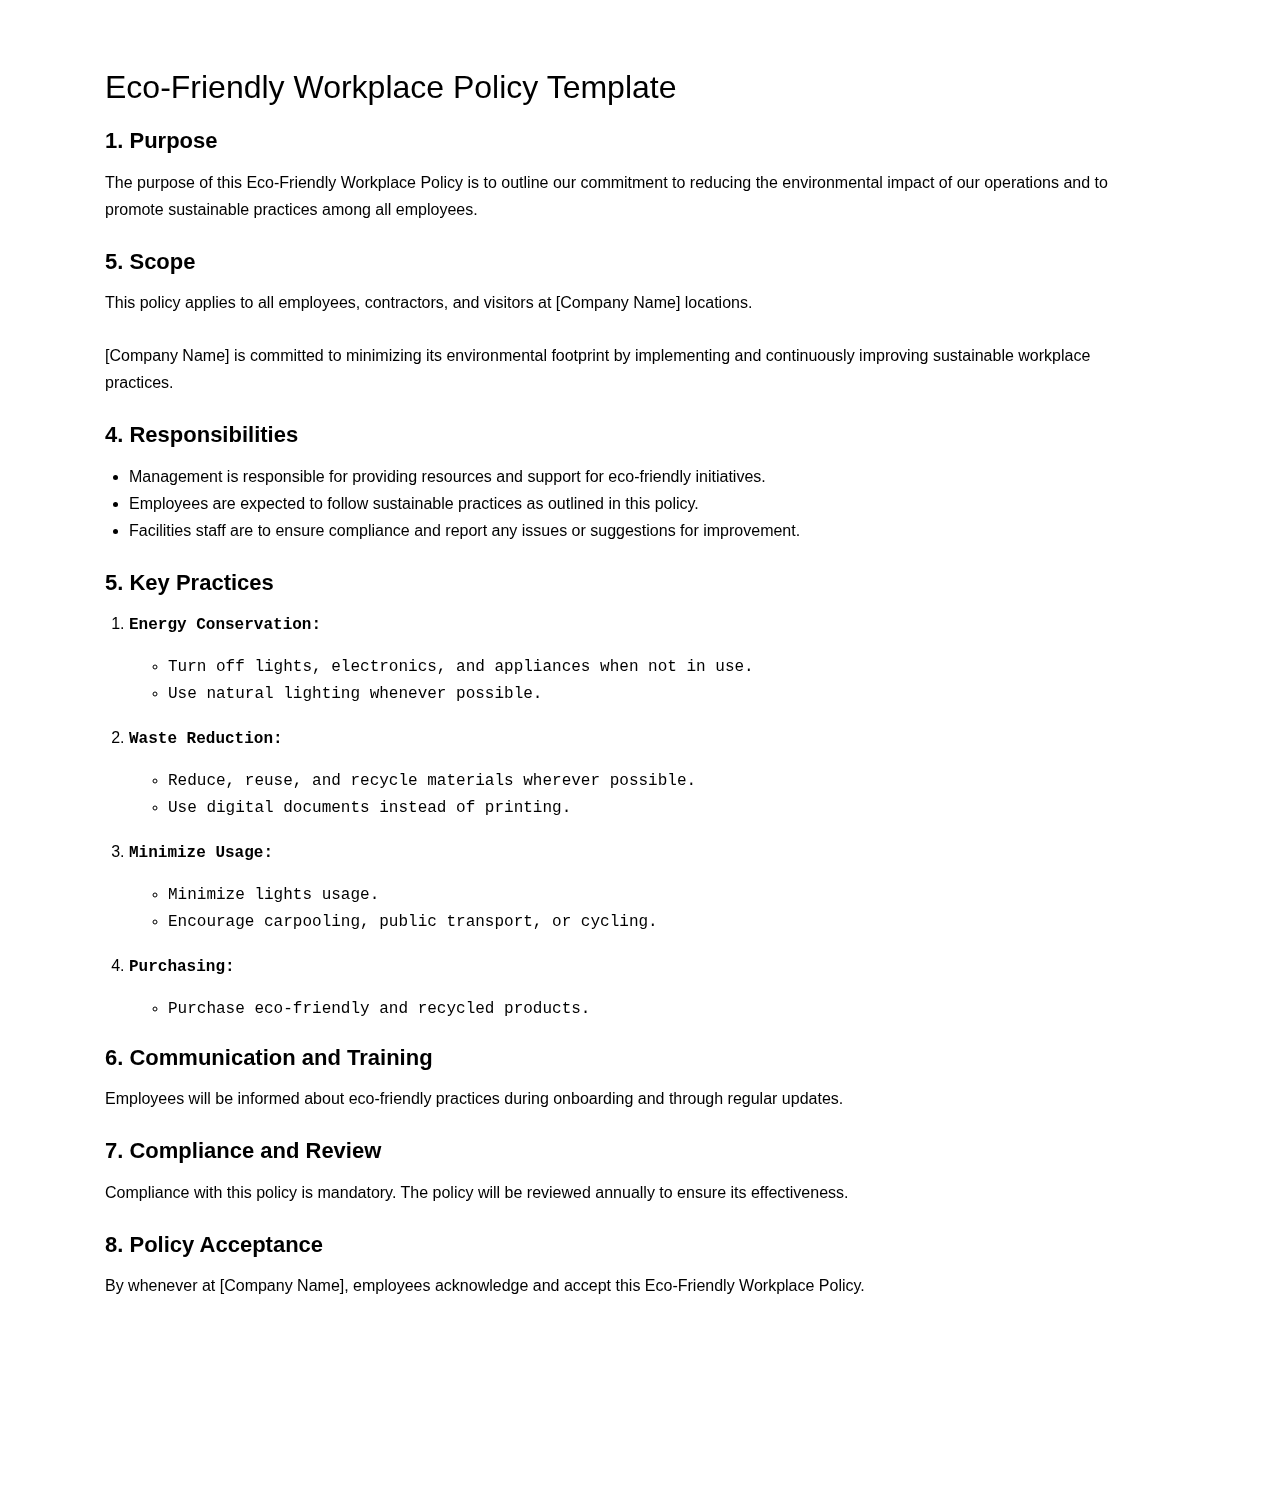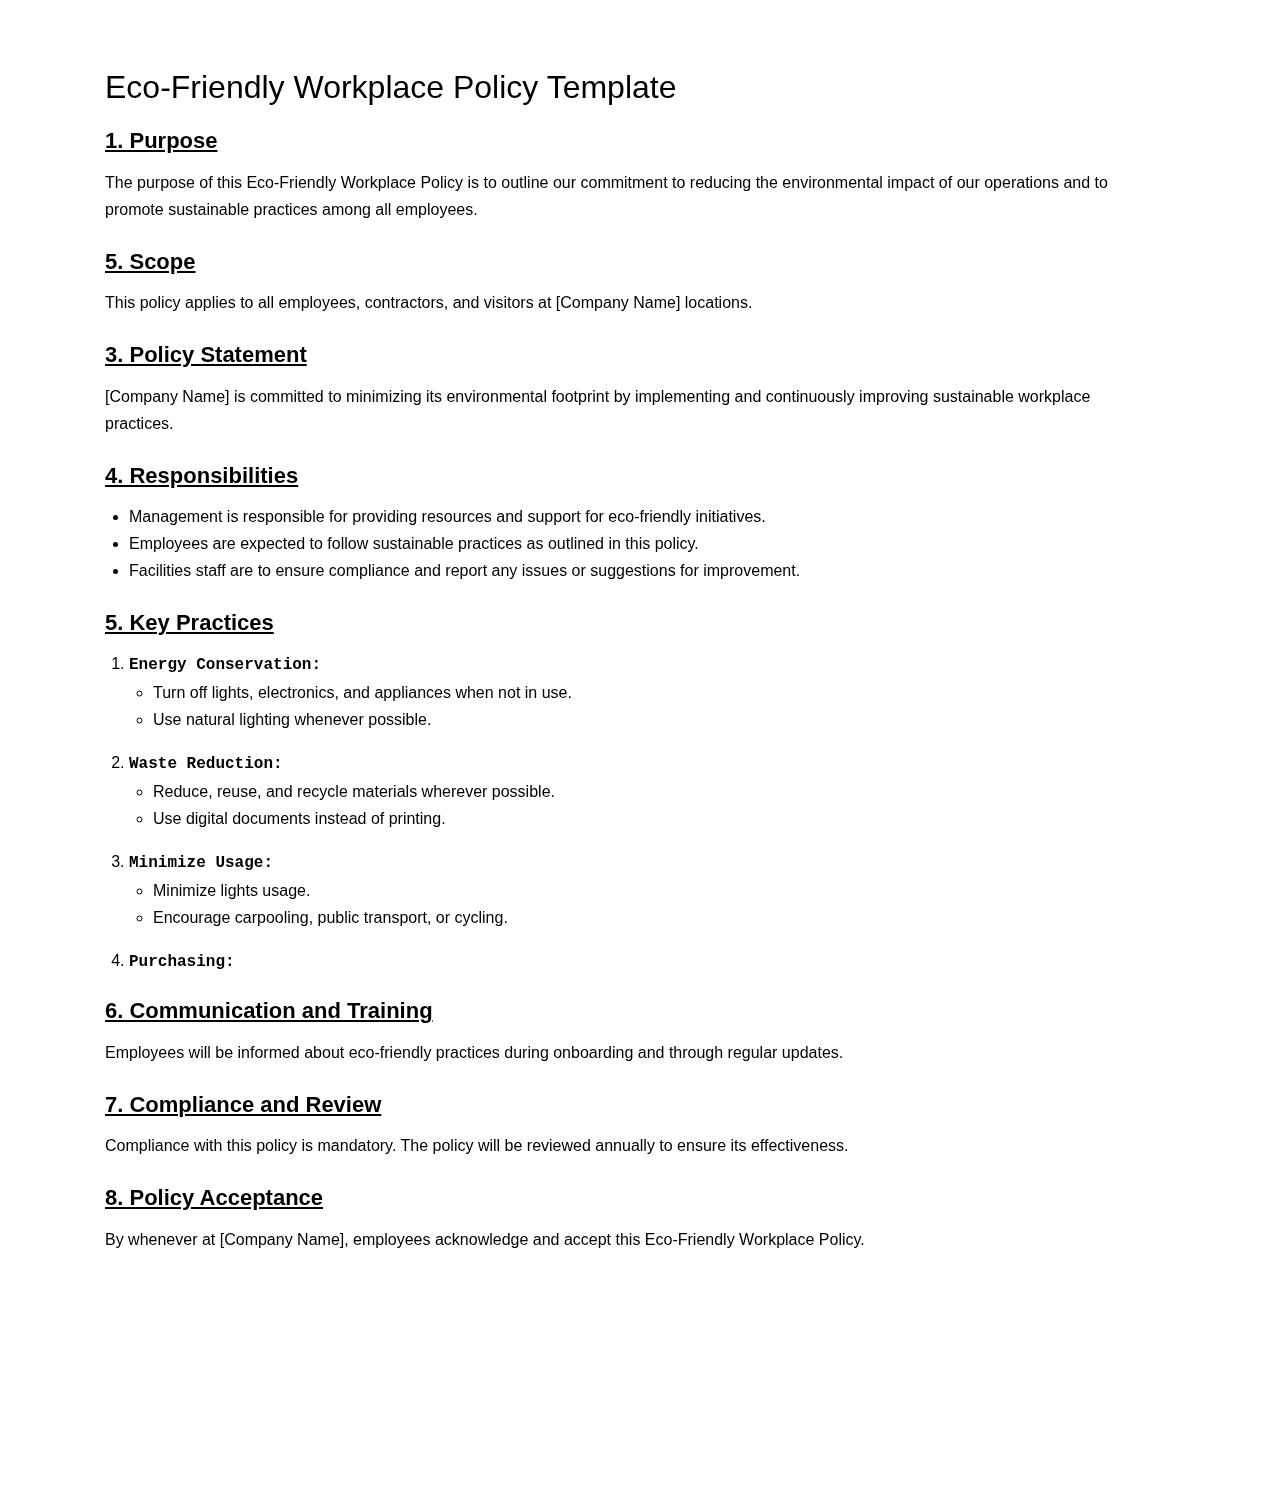--- a/index.html
+++ b/index.html
@@ -17,21 +17,20 @@
       font-size: 32px;
       font-weight: normal;
       margin: 0 0 22px 0;
       line-height: 1.2;
     }
     h2 {
       font-size: 22px;
       font-weight: bold;
       margin: 0 0 14px 0;
       line-height: 1.2;
-      text-decoration: underline;
     }
     p {
       font-size: 16px;
       line-height: 27px;
       margin: 0 0 26px 0;
     }
     ul.bullets {
       margin: 0 0 26px 0;
       padding: 0 0 0 24px;
       font-size: 16px;
@@ -41,22 +40,23 @@
     ol.practices {
       margin: 0 0 22px 0;
       padding: 0 0 0 24px;
       font-size: 16px;
       line-height: 27px;
     }
     ol.practices > li { margin-bottom: 16px; }
     ol.practices > li:last-child { margin-bottom: 0; }
     ol.practices ul {
       list-style: circle;
-      margin: 0;
+      margin: 15px;
       padding: 0 0 0 24px;
+      font-family: Liberation Mono, monospace;
     }
     .practice-title { font-weight: bold; font-family: Liberation Mono, monospace; }
     section { margin: 0; }
   </style>
 </head>
 <body>
 
 <div class="page">
   <h1>Eco-Friendly Workplace Policy Template</h1>
 
@@ -64,21 +64,20 @@
     <h2>1. Purpose</h2>
     <p>The purpose of this Eco-Friendly Workplace Policy is to outline our commitment to reducing the environmental impact of our operations and to promote sustainable practices among all employees.</p>
   </section>
 
   <section>
     <h2>5. Scope</h2>
     <p>This policy applies to all employees, contractors, and visitors at [Company Name] locations.</p>
   </section>
 
   <section>
-    <h2>3. Policy Statement</h2>
     <p>[Company Name] is committed to minimizing its environmental footprint by implementing and continuously improving sustainable workplace practices.</p>
   </section>
 
   <section>
     <h2>4. Responsibilities</h2>
     <ul class="bullets">
       <li>Management is responsible for providing resources and support for eco-friendly initiatives.</li>
       <li>Employees are expected to follow sustainable practices as outlined in this policy.</li>
       <li>Facilities staff are to ensure compliance and report any issues or suggestions for improvement.</li>
     </ul>
@@ -103,20 +102,23 @@
       </li>
       <li>
         <span class="practice-title">Minimize Usage:</span>
         <ul>
           <li>Minimize lights usage.</li>
           <li>Encourage carpooling, public transport, or cycling.</li>
         </ul>
       </li>
       <li>
         <span class="practice-title">Purchasing:</span>
+        <ul>
+          <li>Purchase eco-friendly and recycled products.</li>
+        </ul>
       </li>
     </ol>
   </section>
 
   <section>
     <h2>6. Communication and Training</h2>
     <p>Employees will be informed about eco-friendly practices during onboarding and through regular updates.</p>
   </section>
 
   <section>

